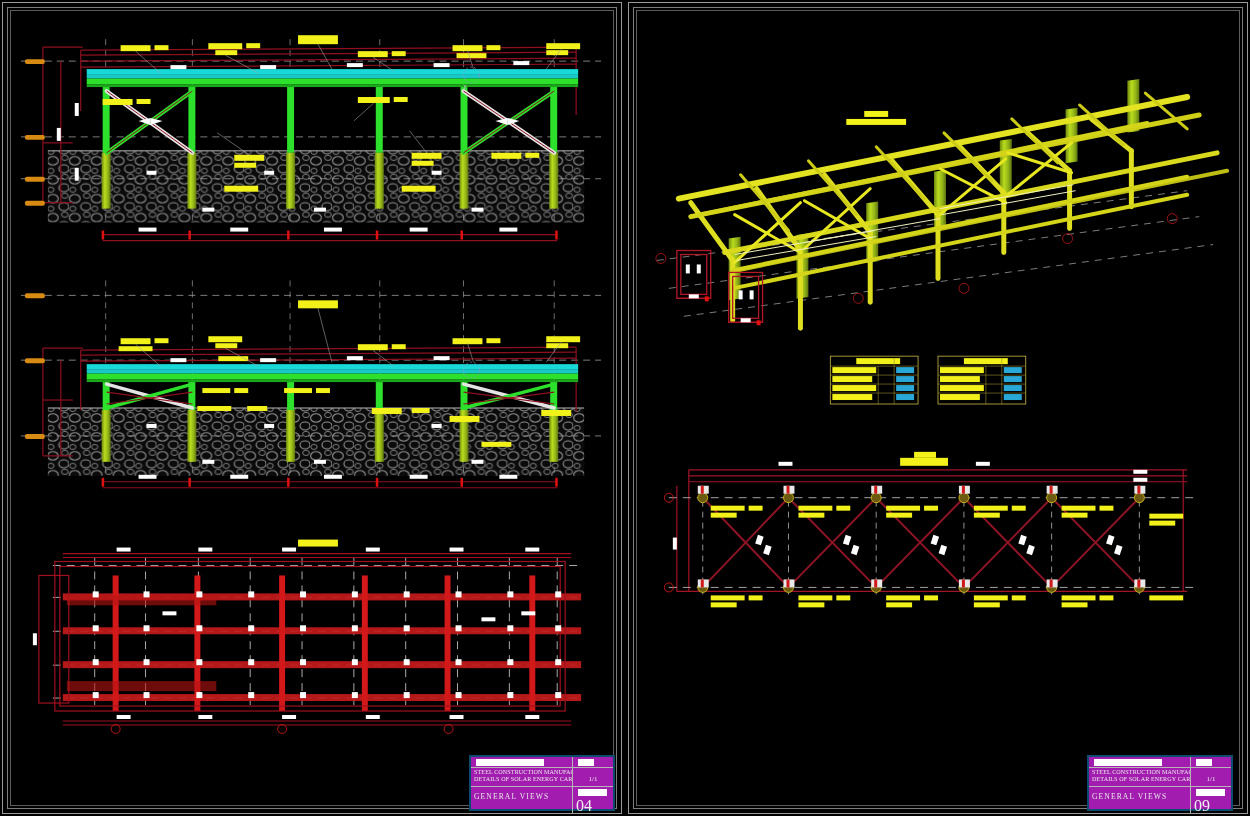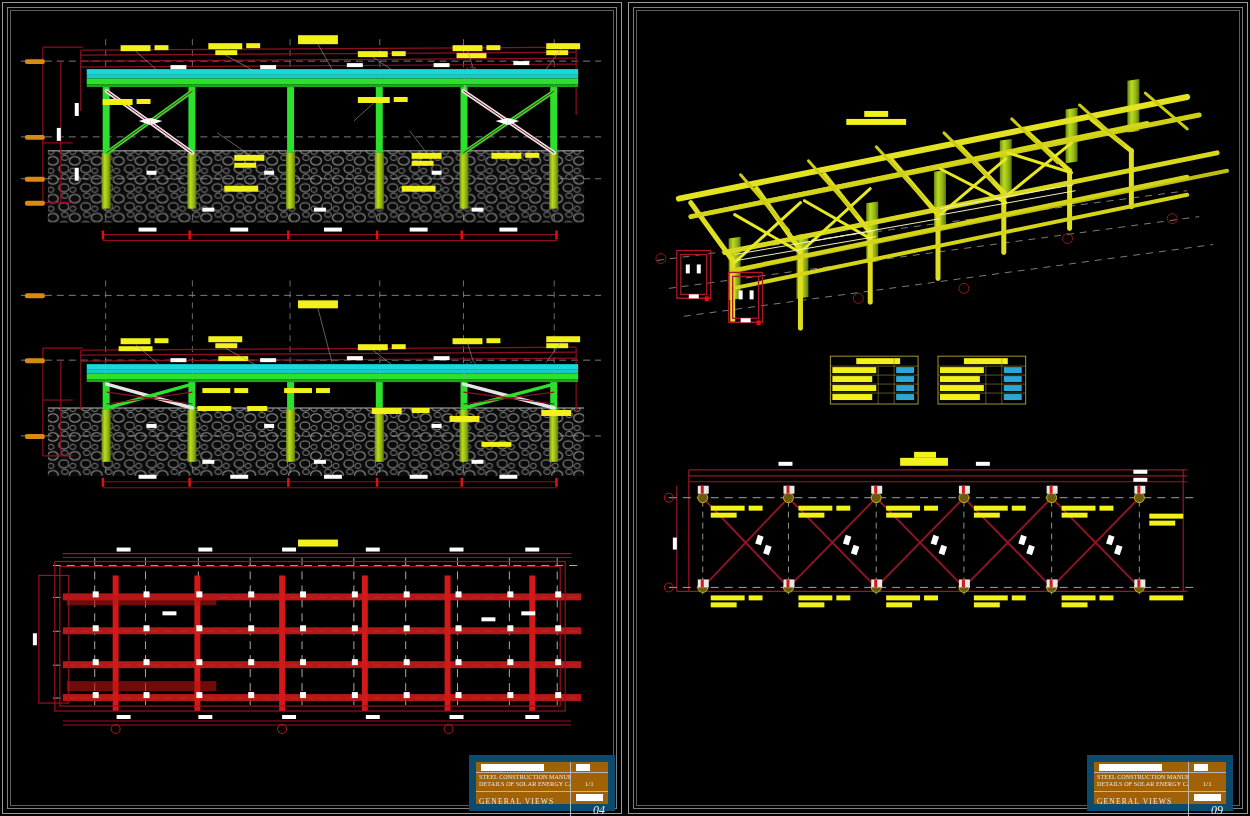--- a/index.html
+++ b/index.html
@@ -36,40 +36,40 @@
     pointer-events: none;
   }
   #sheet-left  { left: 2px;   top: 2px; width: 620px; height: 812px; }
   #sheet-right { left: 628px; top: 2px; width: 620px; height: 812px; }
 
   .svg-canvas { position: absolute; left: 0; top: 0; width: 100%; height: 100%; }
 
   
   .titleblock {
     position: absolute;
-    border: 7px solid #0c4a6e;
-    background: #a16207;
+    border: 2px solid #0c4a6e;
+    background: #a21caf;
     color: #e8e8e8;
     font-family: "Liberation Serif", serif;
   }
   .tb-row { display: flex; border-bottom: 1px solid #b5b5b5; }
   .tb-row:last-child { border-bottom: none; }
   .tb-cell { border-right: 1px solid #b5b5b5; padding: 1px 3px; overflow: hidden; }
   .tb-cell:last-child { border-right: none; }
   .tb-barline {
     height: 7px; background: #ffffff; margin: 1px 2px; width: 72%;
   }
   .tb-barline.sm { width: 46%; }
   .tb-title {
     font-size: 6.1px; line-height: 7.2px; letter-spacing: .1px;
     color: #e9e9e9; white-space: nowrap;
   }
   .tb-scale { font-size: 7px; text-align: center; padding-top: 7px; }
   .tb-name  { font-size: 7.6px; letter-spacing: 1.1px; padding-top: 5px;}
-  .tb-sheet { font-size: 12px; text-align: right; color: #efefef; line-height: 17px; font-style: italic;}
+  .tb-sheet { font-size: 16px; text-align: left; color: #efefef; line-height: 17px;}
 
   
 </style>
 </head>
 <body>
 
 <div id="app">
 
   <div class="sheet" id="sheet-left">
     <div class="inner-border"></div>

